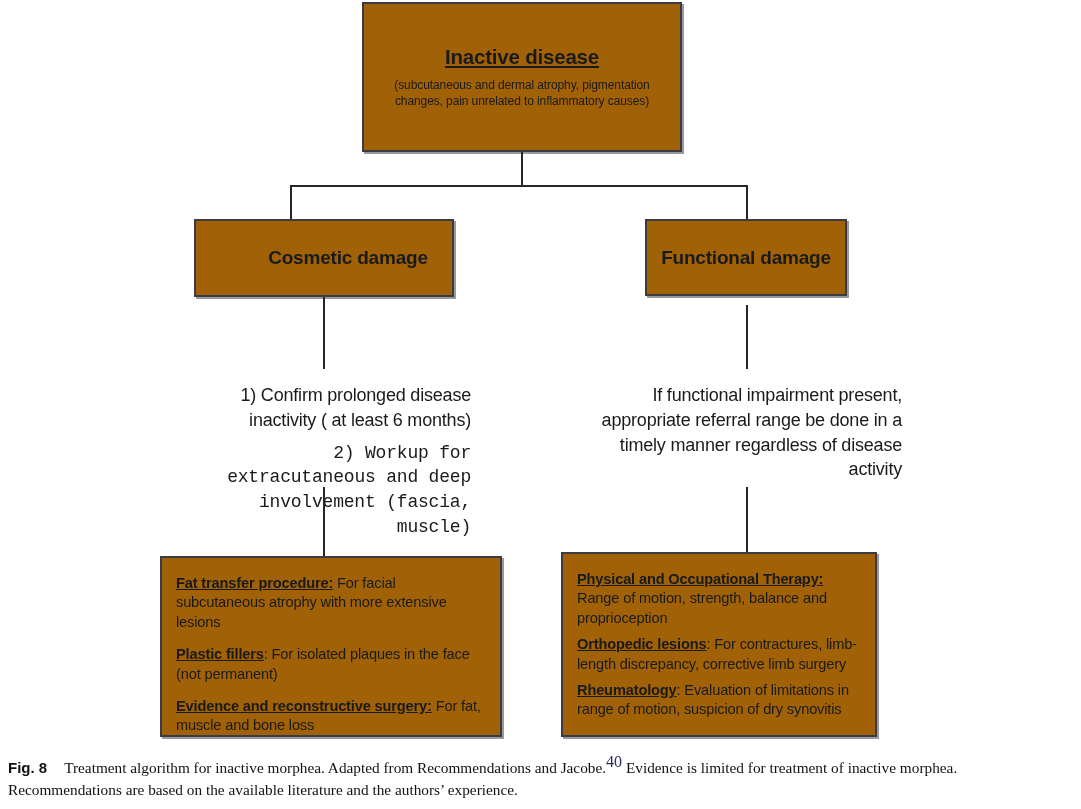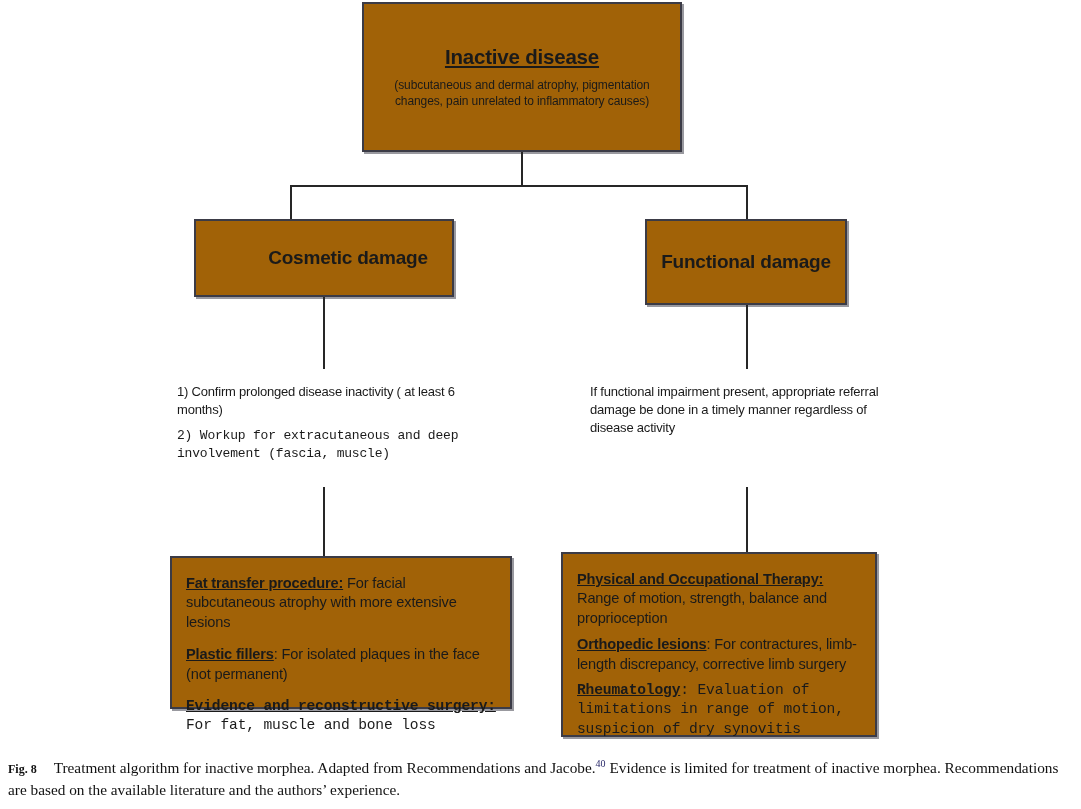--- a/index.html
+++ b/index.html
@@ -62,67 +62,67 @@
   }
   .node-heading {
     font-weight: bold;
     font-size: 19px;
     letter-spacing: -0.2px;
   }
 
   
   .textblock {
     position: absolute;
-    text-align: left;
-    font-size: 13px;
+    text-align: right;
+    font-size: 18px;
     line-height: 1.38;
     letter-spacing: -0.2px;
   }
   .textblock p { margin: 0; }
   .textblock p + p { margin-top: 8px; font-family: Liberation Mono, monospace; }
 
   
   .detail-box {
     padding: 16px 14px 10px 14px;
   }
   .detail-item {
     font-size: 14.6px;
     line-height: 1.33;
     letter-spacing: -0.15px;
     margin: 0 0 13px 0;
   }
-  .detail-item:last-child { margin-bottom: 0; font-family: Liberation Mono, monospace; }
+  .detail-item:last-child { margin-bottom: 0; }
   .detail-item .term {
     font-weight: bold;
     text-decoration: underline;
   }
 
   .detail-box.tight .detail-item { margin-bottom: 7px; }
 
   
   #caption {
     position: absolute;
     left: 8px;
     top: 757px;
     width: 1066px;
     font-family: "Liberation Serif", serif;
     font-size: 15.3px;
     line-height: 1.42;
     color: #111111;
     text-align: left;
   }
   #caption .fig-label {
-    font-family: Liberation Serif, serif;
+    font-family: Liberation Sans, sans-serif;
     font-weight: bold;
-    font-size: 12px;
+    font-size: 15px;
     margin-top: 16px;
   }
   #caption .gap { display: inline-block; width: 17px; }
   #caption sup {
-    font-size: 10px;
+    font-size: 16px;
     color: #2b2b6b;
     vertical-align: super;
     line-height: 0;
     text-align: center;
   }
 </style>
 </head>
 <body>
 
 <div id="figure-canvas">
@@ -143,40 +143,40 @@
 
   <div class="line v" style="left:323px; top:297px; height:72px;"></div>
 
   <div class="textblock" style="left:177px; top:383px; width:294px;">
     <p>1) Confirm prolonged disease inactivity ( at least 6 months)</p>
     <p>2) Workup for extracutaneous and deep involvement (fascia, muscle)</p>
   </div>
 
   <div class="line v" style="left:323px; top:487px; height:69px;"></div>
 
-  <div class="node detail-box" style="left:170px; top:556px; width:342px; height:153px;">
+  <div class="node detail-box" style="left:160px; top:556px; width:342px; height:181px;">
     <p class="detail-item">
       <span class="term">Fat transfer procedure:</span><span> For facial subcutaneous atrophy with more extensive lesions</span>
     </p>
     <p class="detail-item">
       <span class="term">Plastic fillers</span><span>: For isolated plaques in the face (not permanent)</span>
     </p>
     <p class="detail-item">
       <span class="term">Evidence and reconstructive surgery:</span><span> For fat, muscle and bone loss</span>
     </p>
   </div>
 
-  <div class="node node-center" style="left:645px; top:219px; width:202px; height:86px;text-align:center;">
+  <div class="node node-center" style="left:645px; top:219px; width:202px; height:77px;text-align:center;">
     <div class="node-heading">Functional damage</div>
   </div>
 
   <div class="line v" style="left:746px; top:305px; height:64px;"></div>
 
   <div class="textblock" style="left:590px; top:383px; width:312px;">
-    <p>If functional impairment present, appropriate referral damage be done in a timely manner regardless of disease activity</p>
+    <p>If functional impairment present, appropriate referral range be done in a timely manner regardless of disease activity</p>
   </div>
 
   <div class="line v" style="left:746px; top:487px; height:65px;"></div>
 
   <div class="node detail-box tight" style="left:561px; top:552px; width:316px; height:185px;">
     <p class="detail-item">
       <span class="term">Physical and Occupational Therapy:</span><span>  Range of motion, strength, balance and proprioception</span>
     </p>
     <p class="detail-item">
       <span class="term">Orthopedic lesions</span><span>: For contractures, limb-length discrepancy, corrective limb surgery</span>

